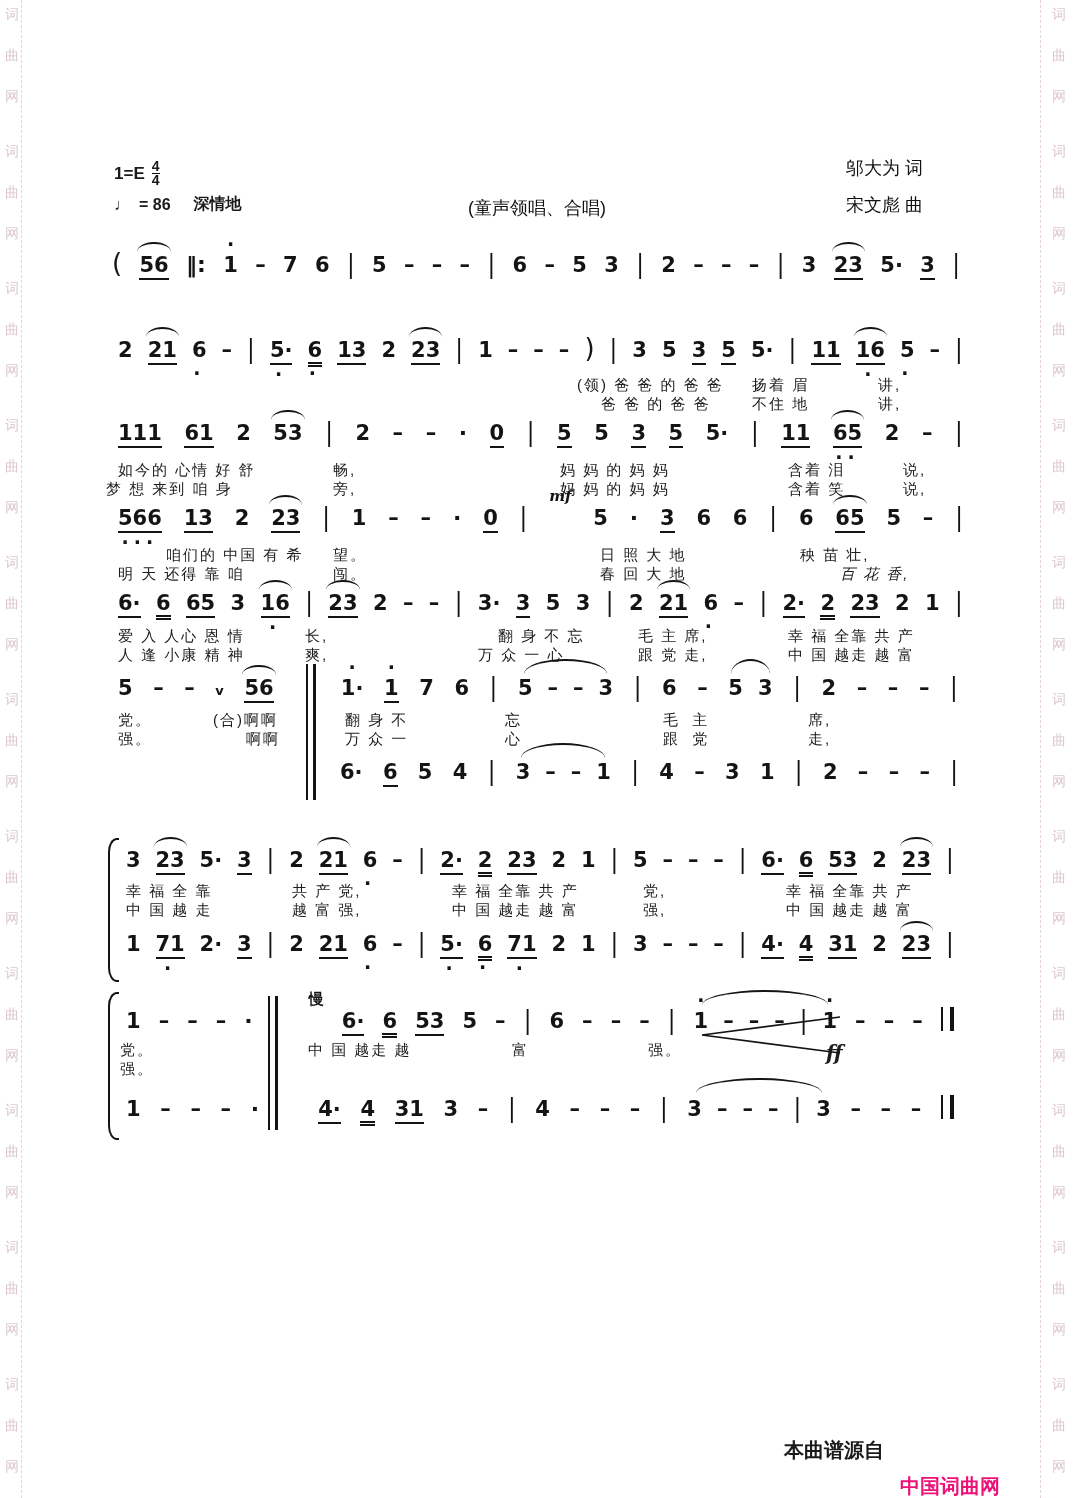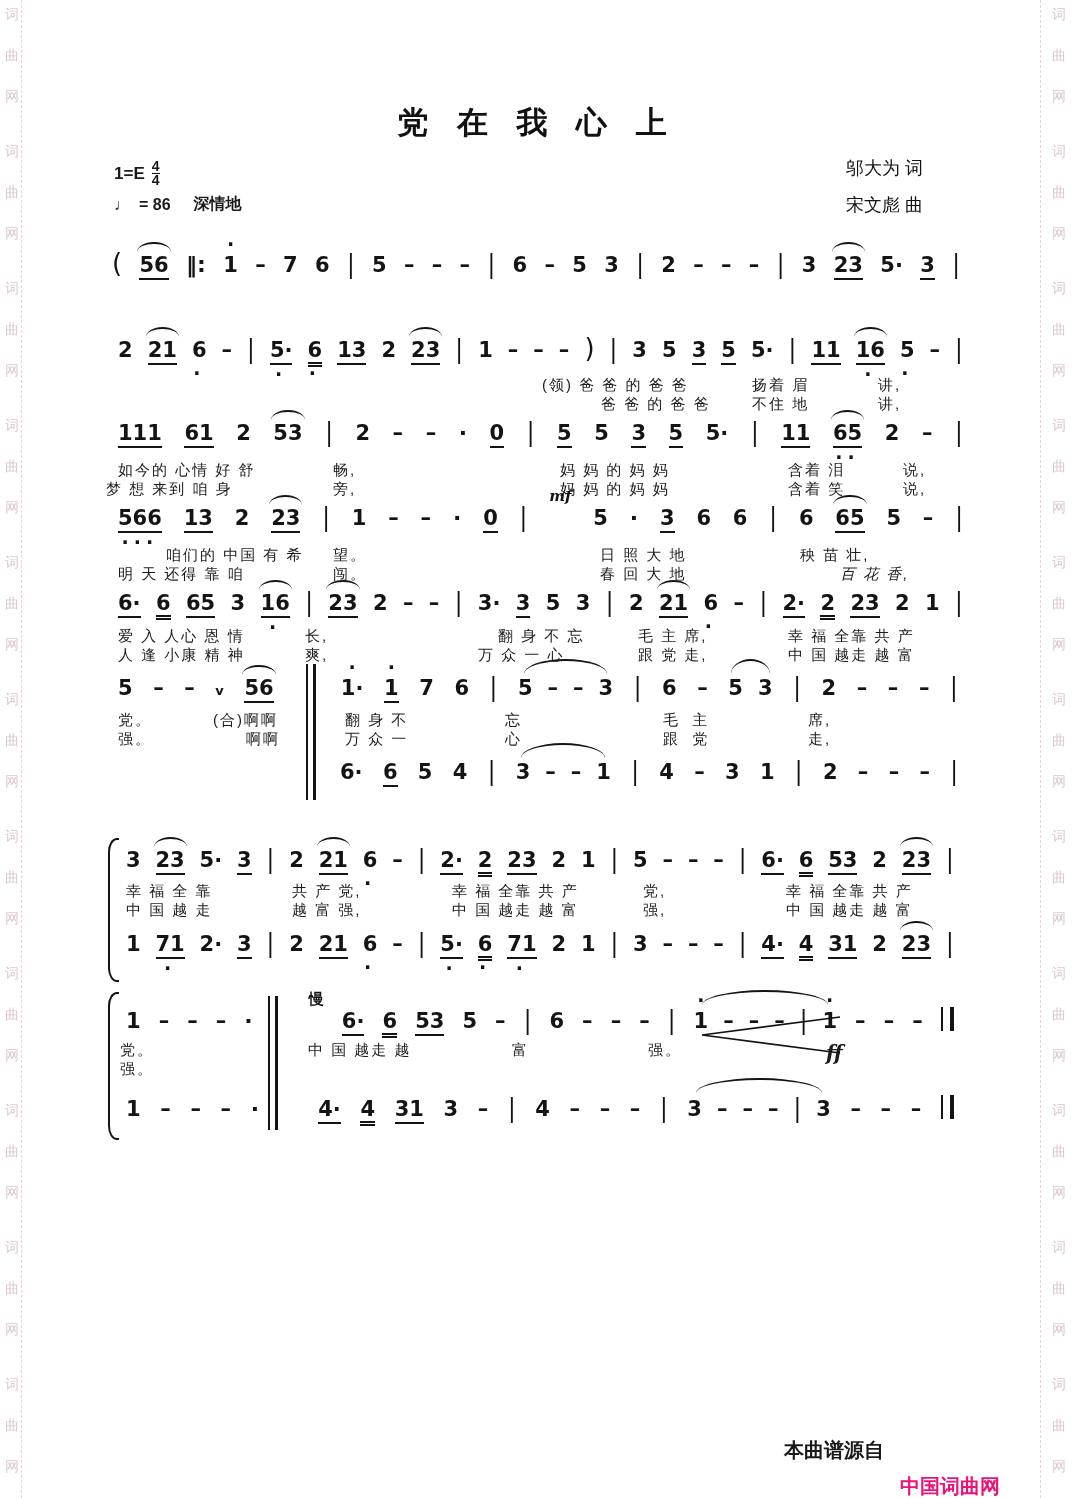--- a/index.html
+++ b/index.html
@@ -47,41 +47,41 @@
   .endbar{display:inline-block;width:7px;height:24px;border-left:2px solid #141414;border-right:4px solid #141414;transform:translateY(3px);}
   .hairpin{position:absolute;}
   
   .footer{position:absolute;top:1437px;left:0;width:1000px;display:flex;justify-content:flex-end;gap:16px;
           font-size:20px;font-weight:700;}
 </style>
 </head>
 <body>
 
 <div id="page">
-  <div class="title">党  在  我  心  上</div>
 
   <div class="credits">
     <div>邬大为  词</div>
     <div>宋文彪  曲</div>
   </div>
 
   <div class="keysig">
     <span>1=E</span>
     <span class="frac">
       <span class="num">4</span>
       <span class="den">4</span>
     </span>
   </div>
 
   <div class="temporow">
     <span>♩</span>
     <span>= 86</span>
     <span style="margin-left:14px">深情地</span>
   </div>
 
+  <div class="subtitle">(童声领唱、合唱)</div>
 
   <div id="score">
       <div class="mline" style="left: 112px; top: 248px; width: 848px;">
         <span class="tok paren">(</span>
         <span class="tok u1">56<i class="arc"></i></span>
         <span class="tok rep">‖:</span>
         <span class="tok">1<i class="dA">·</i></span>
         <span class="tok dash">–</span>
         <span class="tok">7</span>
         <span class="tok">6</span>
@@ -130,21 +130,21 @@
         <span class="tok u1">3</span>
         <span class="tok u1">5</span>
         <span class="tok">5·</span>
         <span class="tok bar">|</span>
         <span class="tok u1">11</span>
         <span class="tok u1">16<i class="arc"></i><i class="dB">·</i></span>
         <span class="tok">5<i class="dB">·</i></span>
         <span class="tok dash">–</span>
         <span class="tok bar">|</span>
       </div>
-      <div class="lyr" style="left: 542px; top: 376px;">(领) 爸 爸 的 爸 爸</div>
+      <div class="lyr" style="left: 577px; top: 376px;">(领) 爸 爸 的 爸 爸</div>
       <div class="lyr" style="left: 752px; top: 376px;">扬着 眉</div>
       <div class="lyr" style="left: 878px; top: 376px;">讲,</div>
       <div class="lyr" style="left: 601px; top: 395px;">爸 爸 的 爸 爸</div>
       <div class="lyr" style="left: 752px; top: 395px;">不住 地</div>
       <div class="lyr" style="left: 878px; top: 395px;">讲,</div>
       <div class="mline" style="left: 118px; top: 419px; width: 845px;">
         <span class="tok u1">111</span>
         <span class="tok u1">61</span>
         <span class="tok">2</span>
         <span class="tok">53<i class="arc"></i></span>

